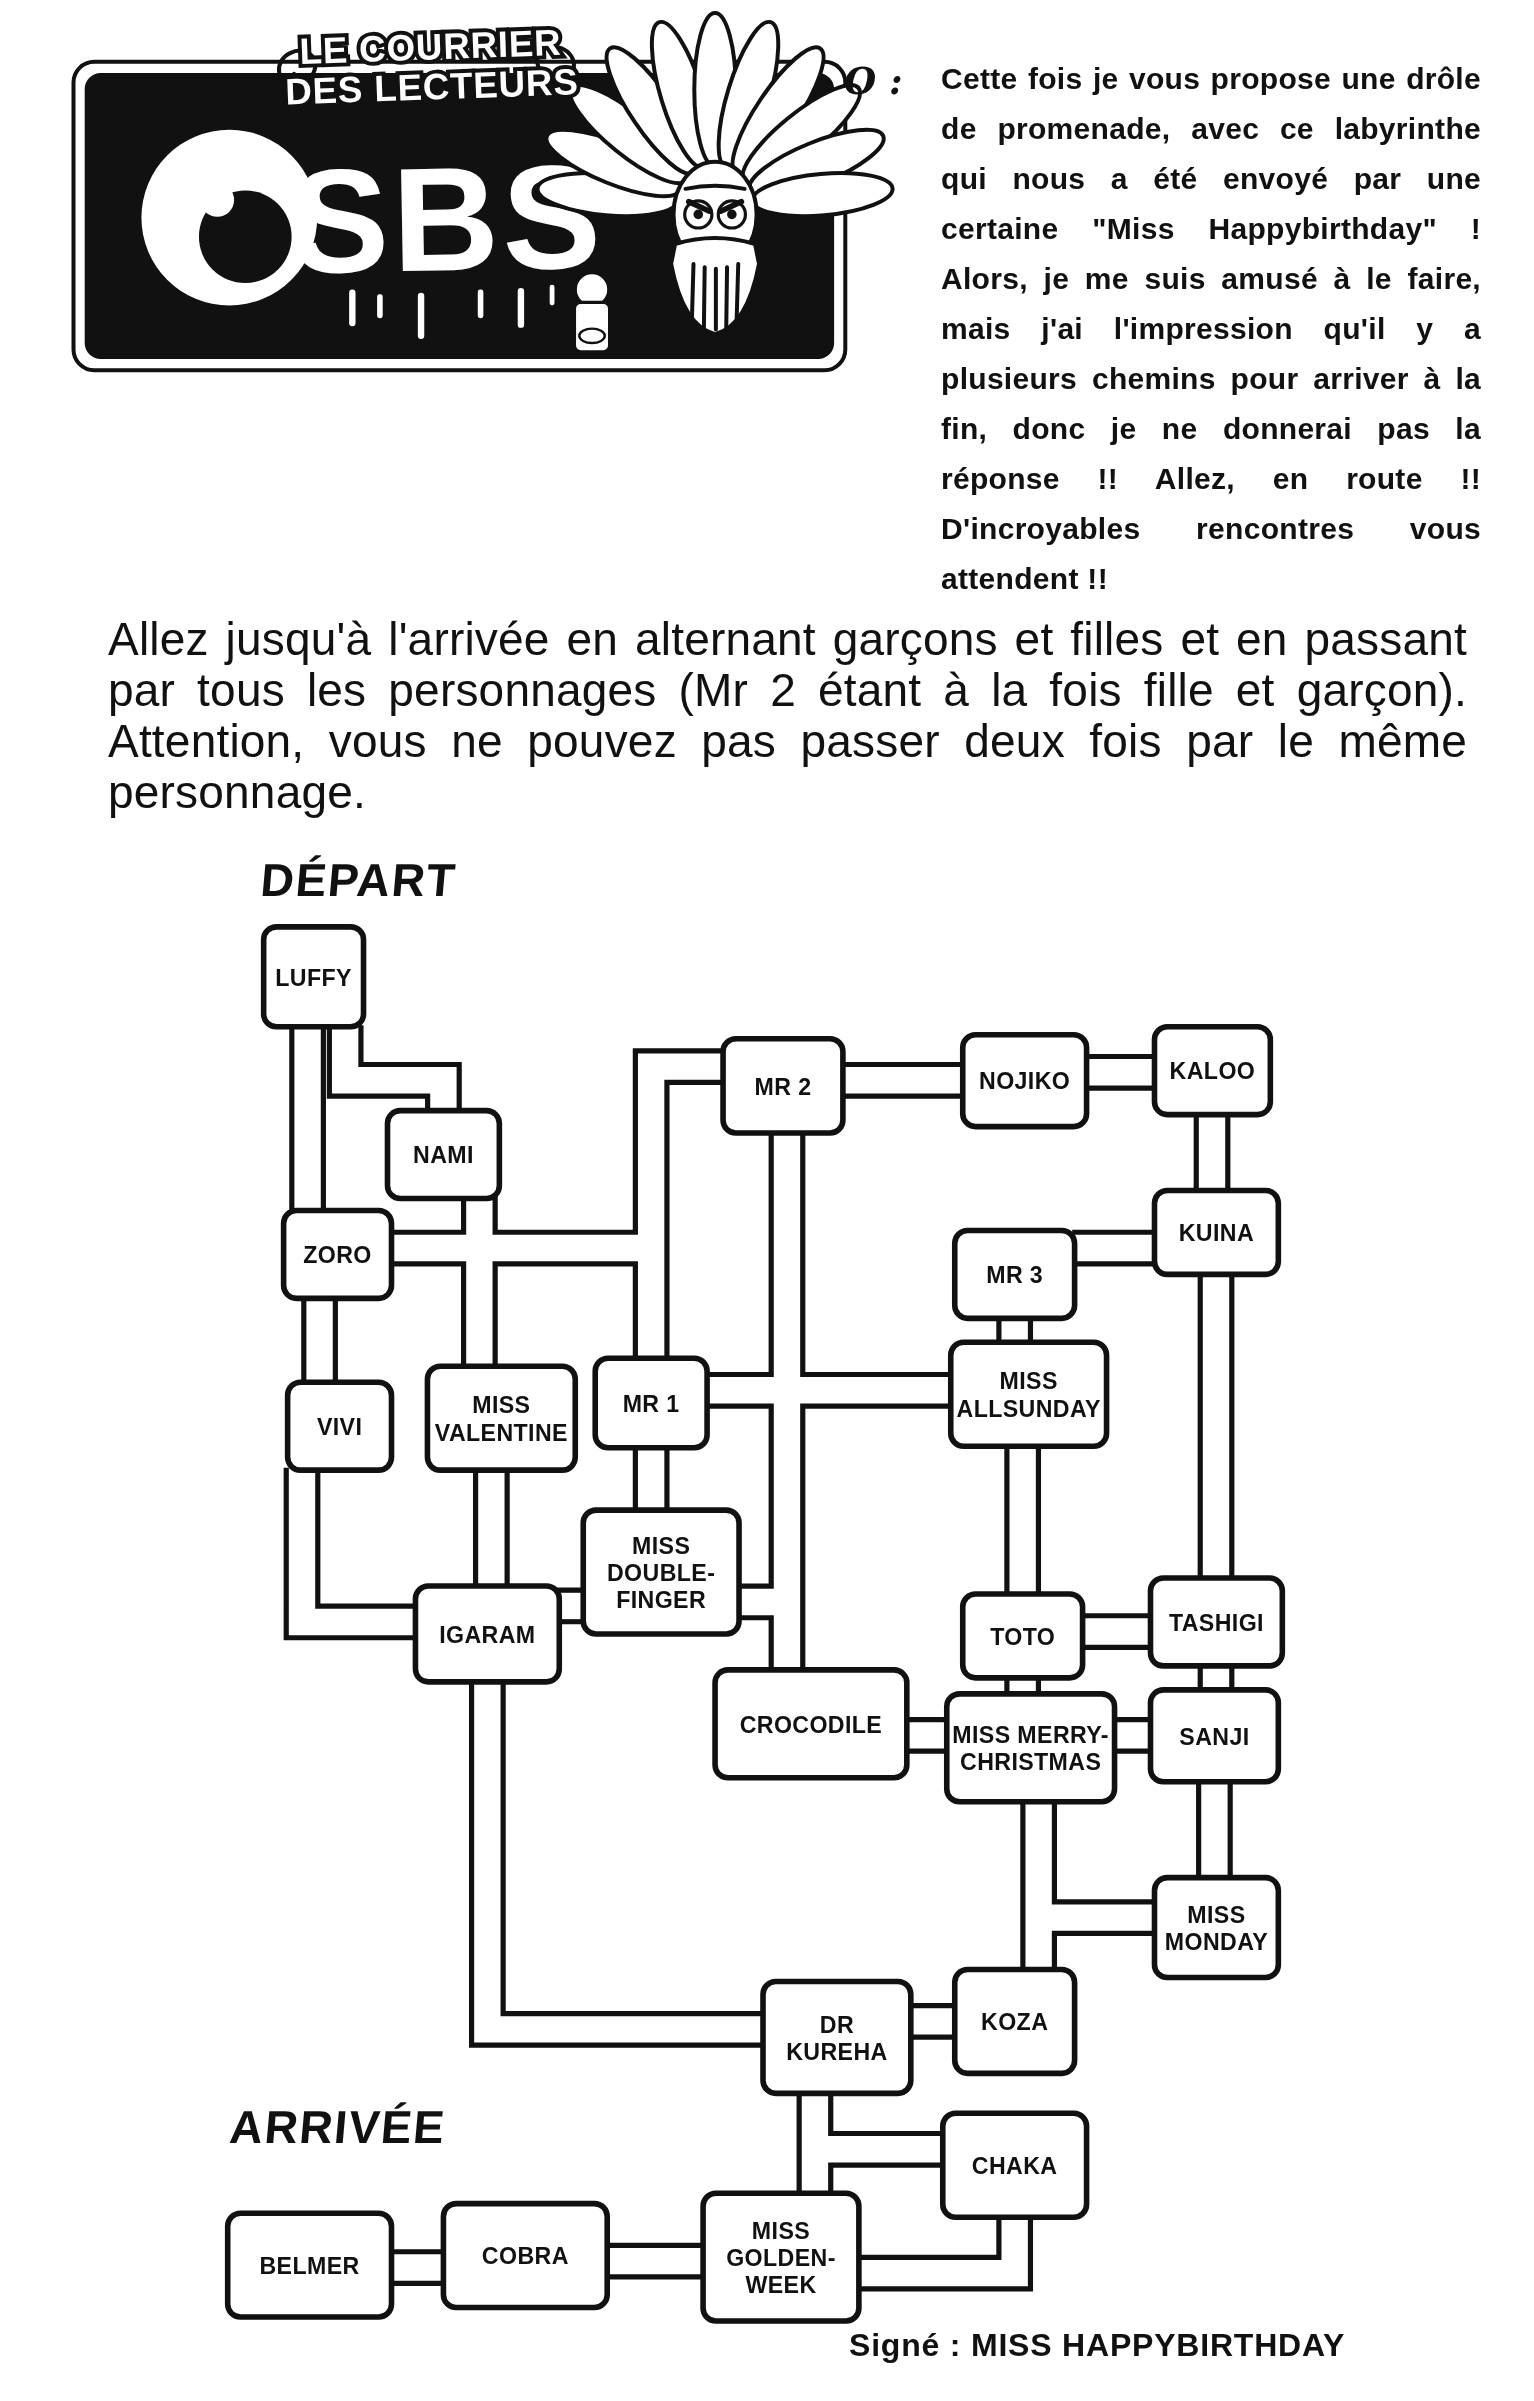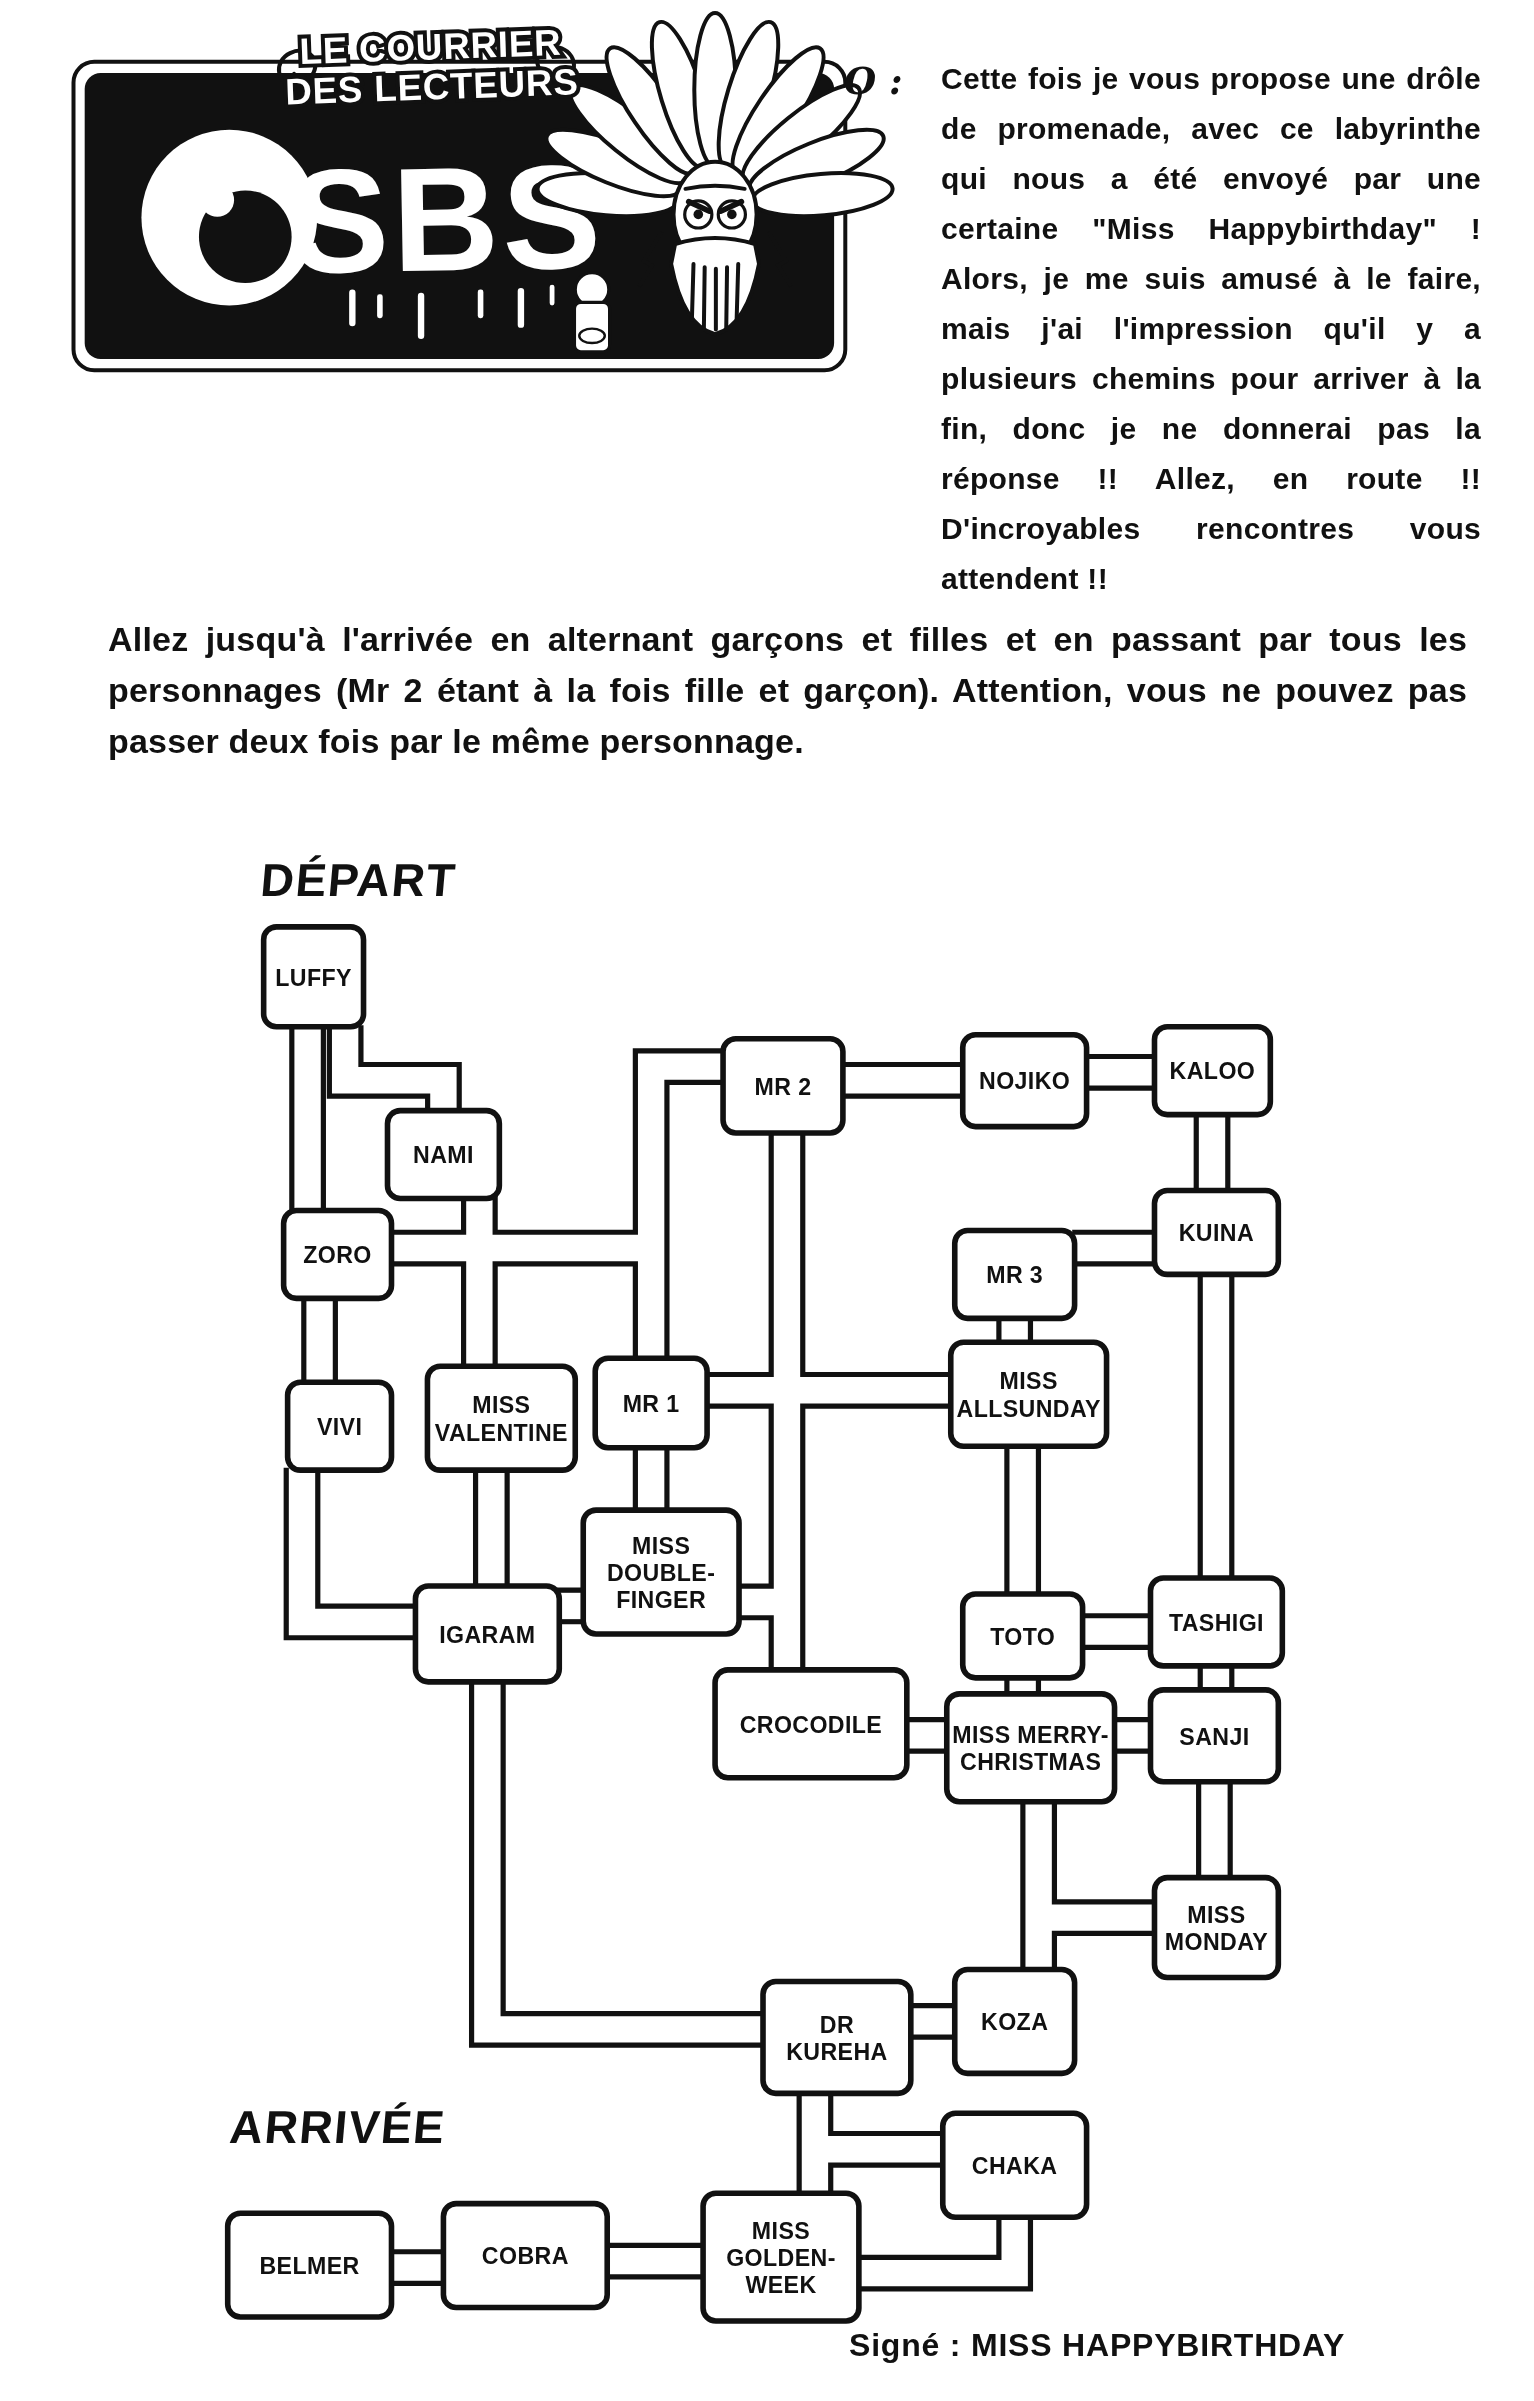--- a/index.html
+++ b/index.html
@@ -15,21 +15,21 @@
     font-size:37px;line-height:46px;white-space:nowrap;
   }
   #intro-text{
     left:941px;top:54px;width:540px;
     font-size:30px;line-height:50px;font-weight:700;
     text-align:justify;letter-spacing:0.3px;
   }
   
   #instructions{
     left:108px;top:614px;width:1359px;
-    font-size:34px;line-height:51px;font-weight:700;
+    font-size:46px;line-height:51px;font-weight:400;
     text-align:justify;letter-spacing:0.2px;
   }
   
   .maze-label{
     font-weight:800;font-size:46px;letter-spacing:1.6px;
     transform:skewX(-5deg);white-space:nowrap;
   }
   #depart-label{left:261px;top:853px;}
   #arrivee-label{left:230px;top:2100px;}
   #signature{

